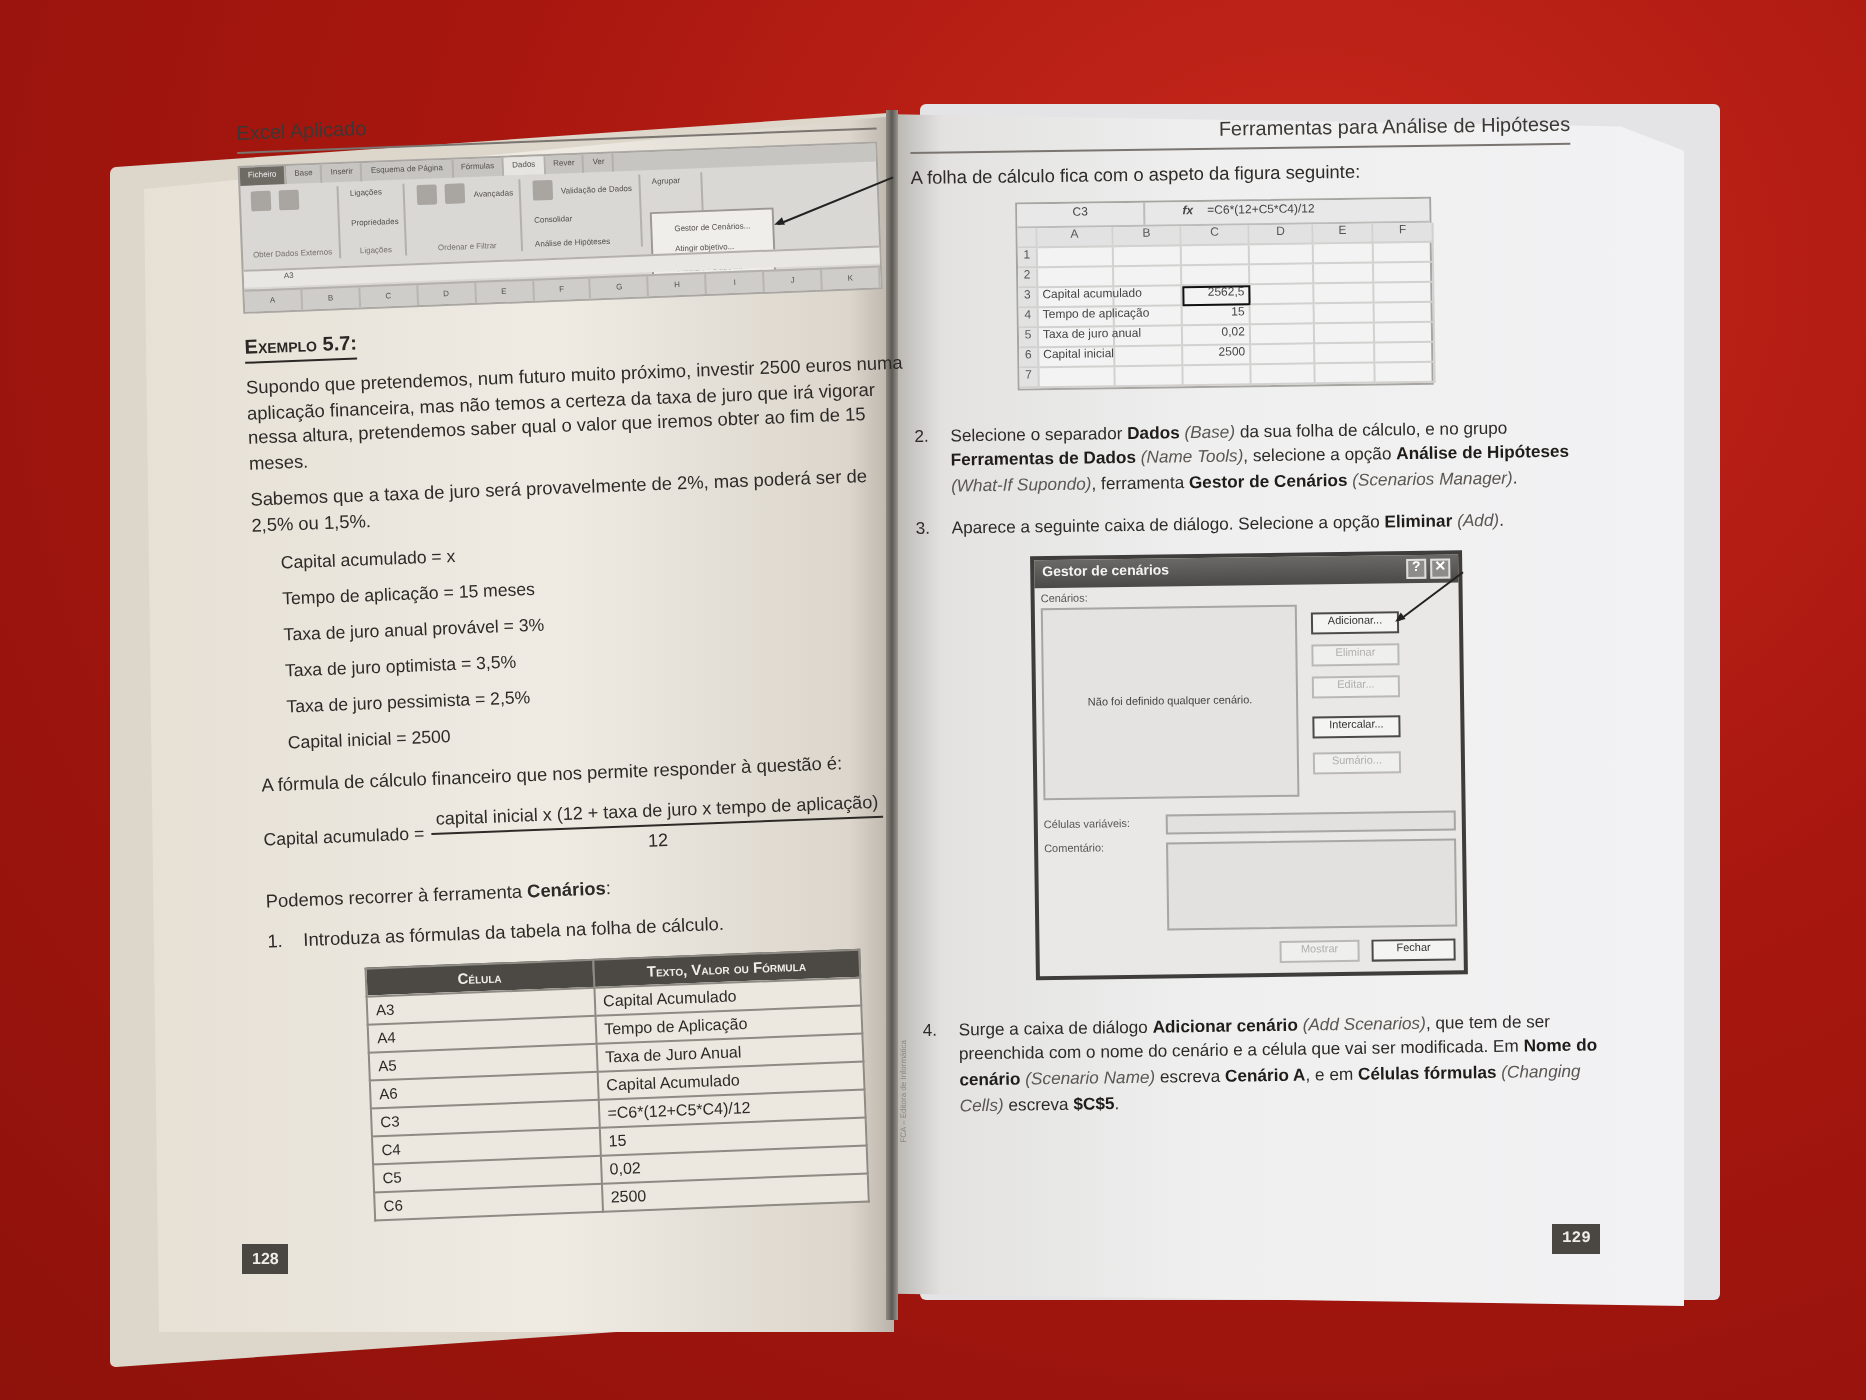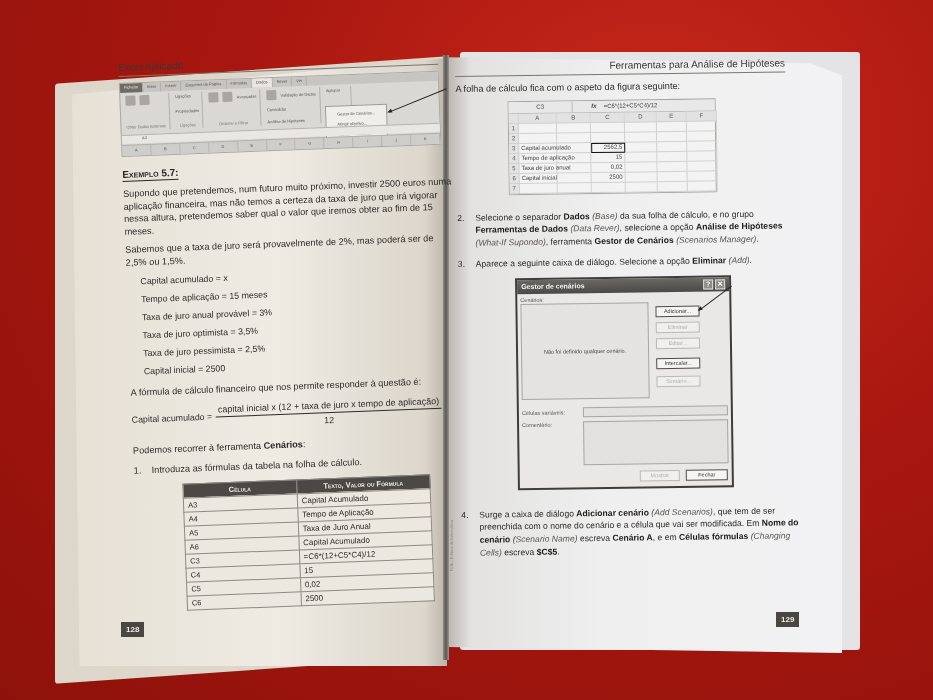--- a/index.html
+++ b/index.html
@@ -88,21 +88,21 @@
   table.formulas th {
     background: #4c4844; color: #f1efe9; font-size: 7.5px; font-variant: small-caps; font-weight: bold; padding: 2px 4px; border: 1.5px solid #8e8a84;
   }
   table.formulas td { padding: 1.5px 4px; border: 1.5px solid #8e8a84; background: #ece8df; height: 14px; }
   table.formulas td:first-child { width: 46%; font-size: 7.5px; }
 
   .page-num {
     position: absolute; background: #4a4743; color: #efede7; font-size: 8px; font-weight: bold; padding: 3px 5px;
   }
   .page-num-left { left: 121px; top: 622px; }
-  .page-num-right { left: 776px; top: 612px; }
+  .page-num-right { left: 776px; top: 612px; font-family: Liberation Mono, monospace; }
 
   
   .sheet {
     margin: 6px 0 0 52px; width: 208px; border: 1px solid #a6a5a2; background: #f3f3f3; font-size: 6px; color: #444;
   }
   .sheet-fbar { display: flex; height: 12px; border-bottom: 1px solid #bdbcba; background: #e8e8e8; align-items: center; }
   .sheet-namebox { width: 64px; text-align: center; border-right: 1px solid #bdbcba; height: 100%; padding-top: 2px; }
   .sheet-fx { width: 28px; text-align: right; padding-right: 4px; font-style: italic; font-weight: bold; }
   .sheet-formula { flex: 1; padding-left: 3px; }
   .sheet-grid { display: grid; grid-template-columns: 10px 38px 34px 34px 32px 30px 30px; }
@@ -369,21 +369,21 @@
         <div class="num"></div>
           <div></div>
           <div></div>
           <div></div>
       </div>
     </div>
 
     <div class="list-item list-right" style="margin-top:16px;">
       <span class="list-num">2.</span>
       <span>
-        <span>Selecione o separador </span><b>Dados</b><i> (Base)</i><span> da sua folha de cálculo, e no grupo </span><b>Ferramentas de Dados</b><i> (Data Rever)</i><span>, selecione a opção </span><b>Análise de Hipóteses</b><i> (What-If Supondo)</i><span>, ferramenta </span><b>Gestor de Cenários</b><i> (Scenarios Manager)</i><span>.</span>
+        <span>Selecione o separador </span><b>Dados</b><i> (Base)</i><span> da sua folha de cálculo, e no grupo </span><b>Ferramentas de Dados</b><i> (Name Tools)</i><span>, selecione a opção </span><b>Análise de Hipóteses</b><i> (What-If Supondo)</i><span>, ferramenta </span><b>Gestor de Cenários</b><i> (Scenarios Manager)</i><span>.</span>
       </span>
     </div>
 
     <div class="list-item list-right">
       <span class="list-num">3.</span>
       <span>
         <span>Aparece a seguinte caixa de diálogo. Selecione a opção </span><b>Eliminar</b><i> (Add)</i><span>.</span>
       </span>
     </div>
 

